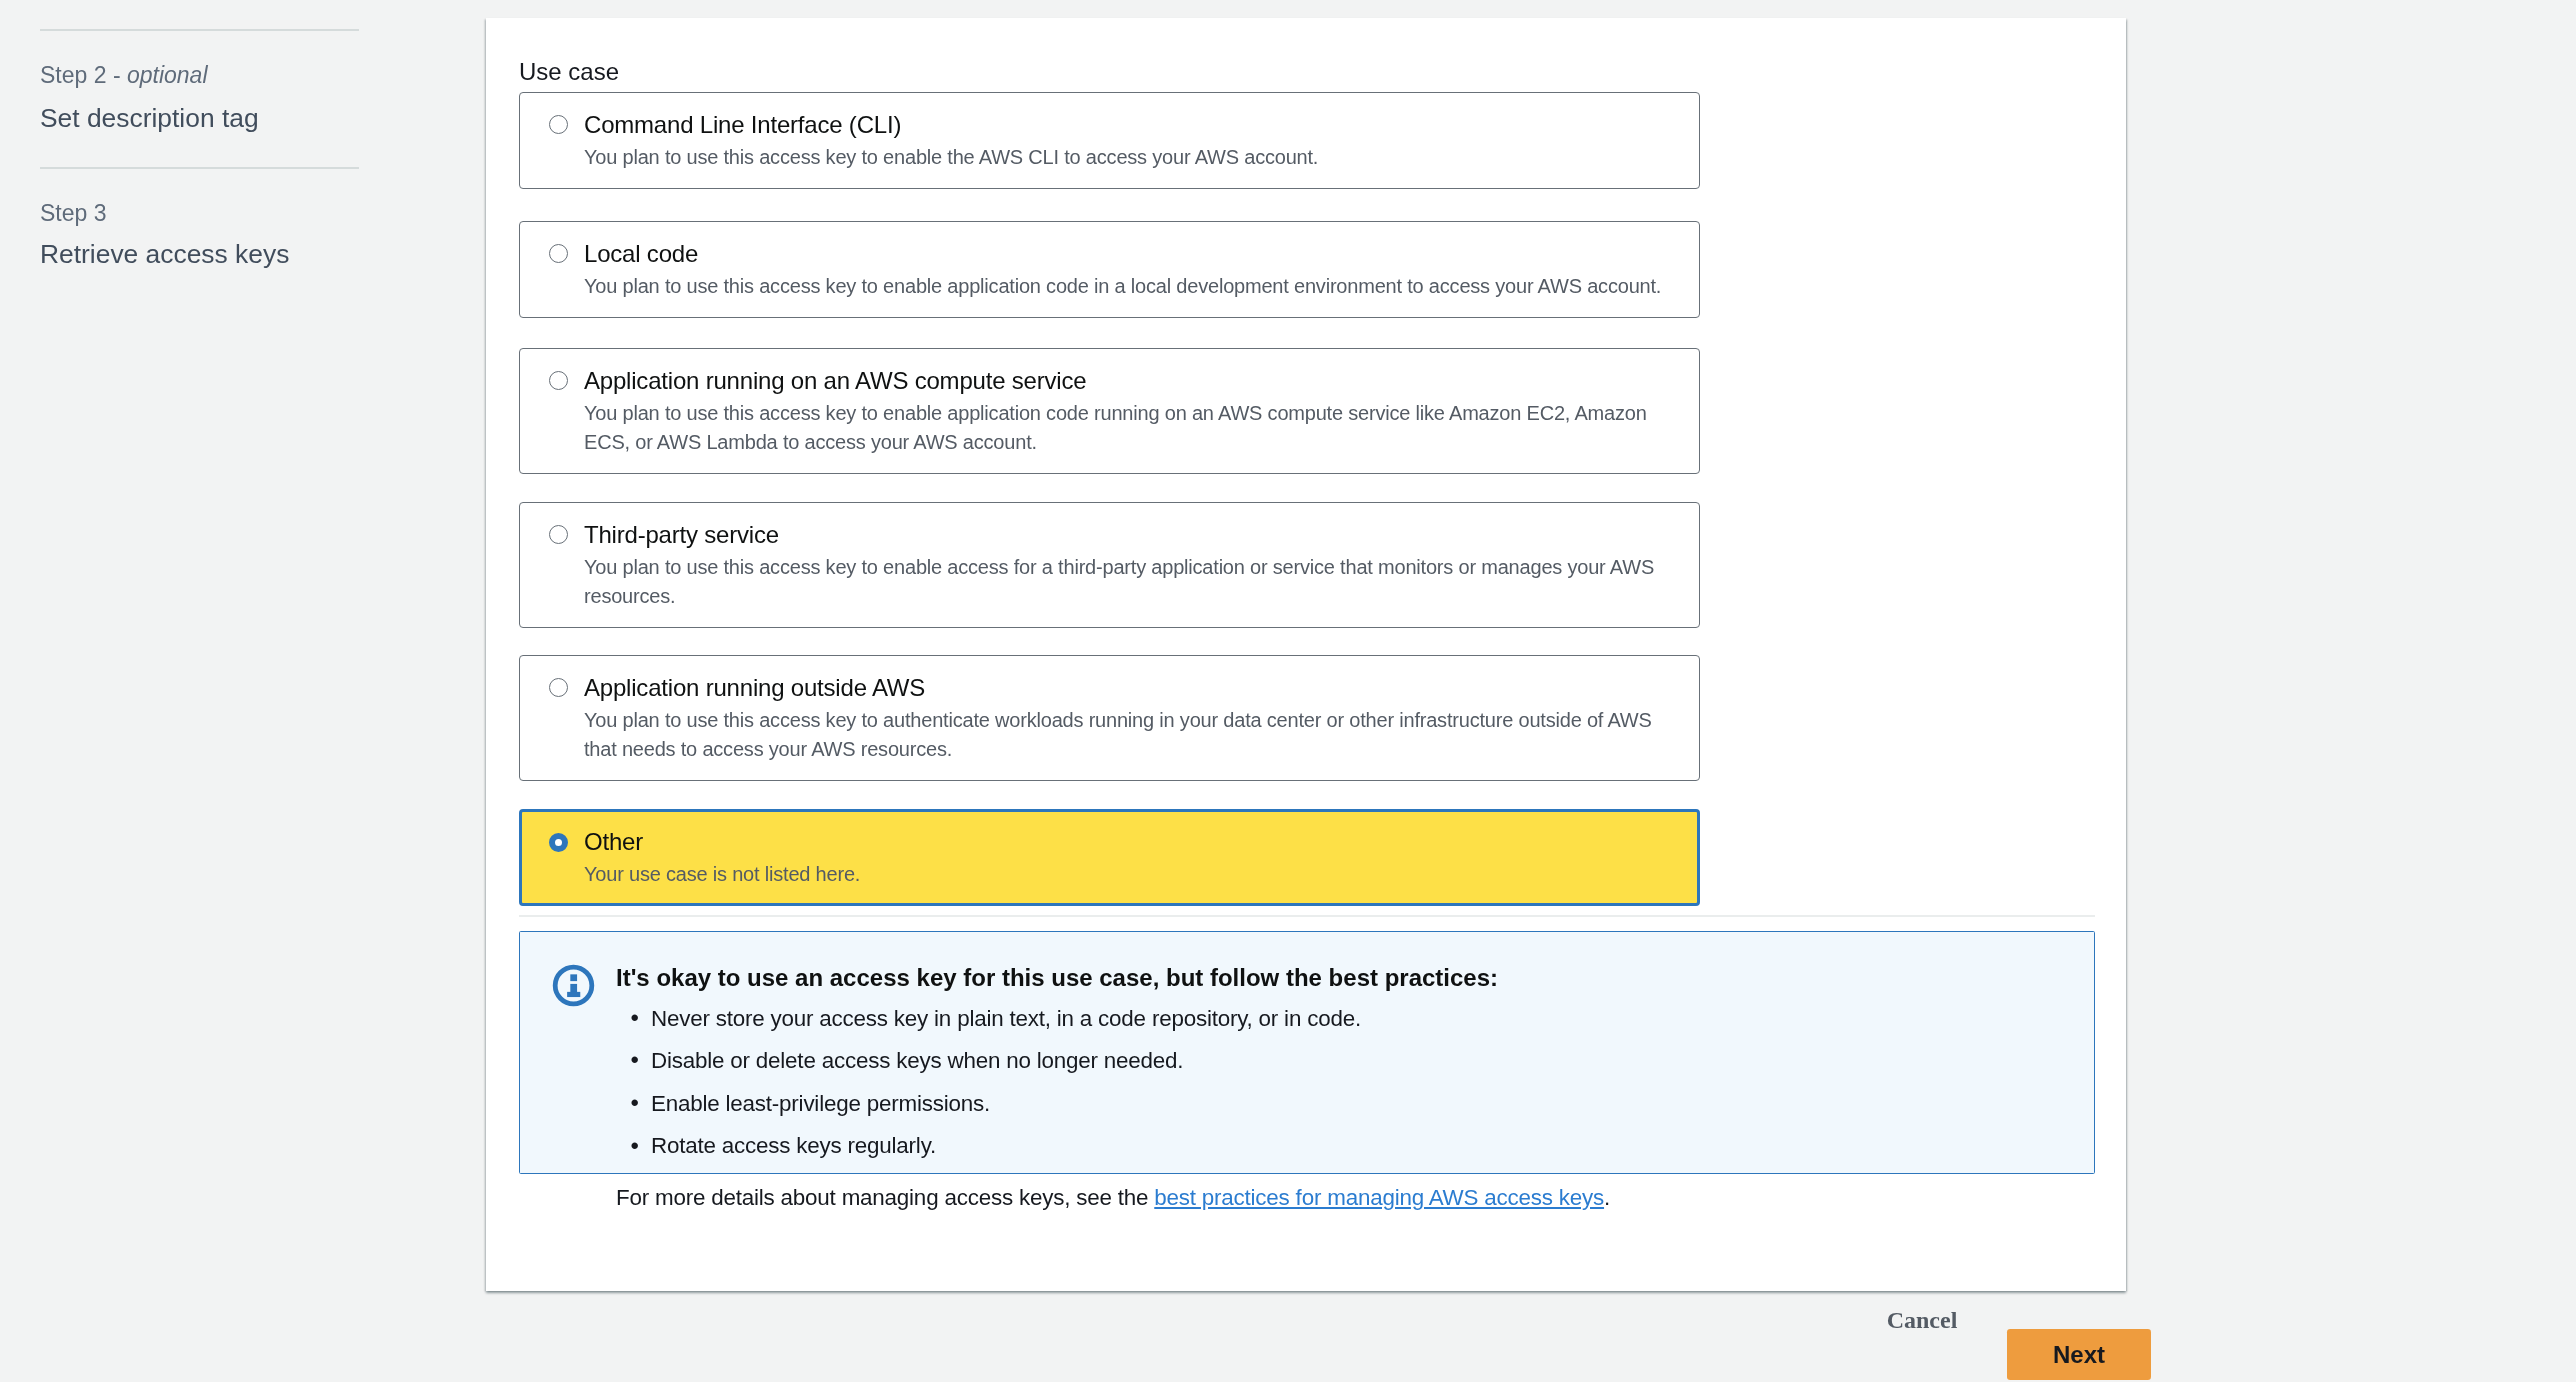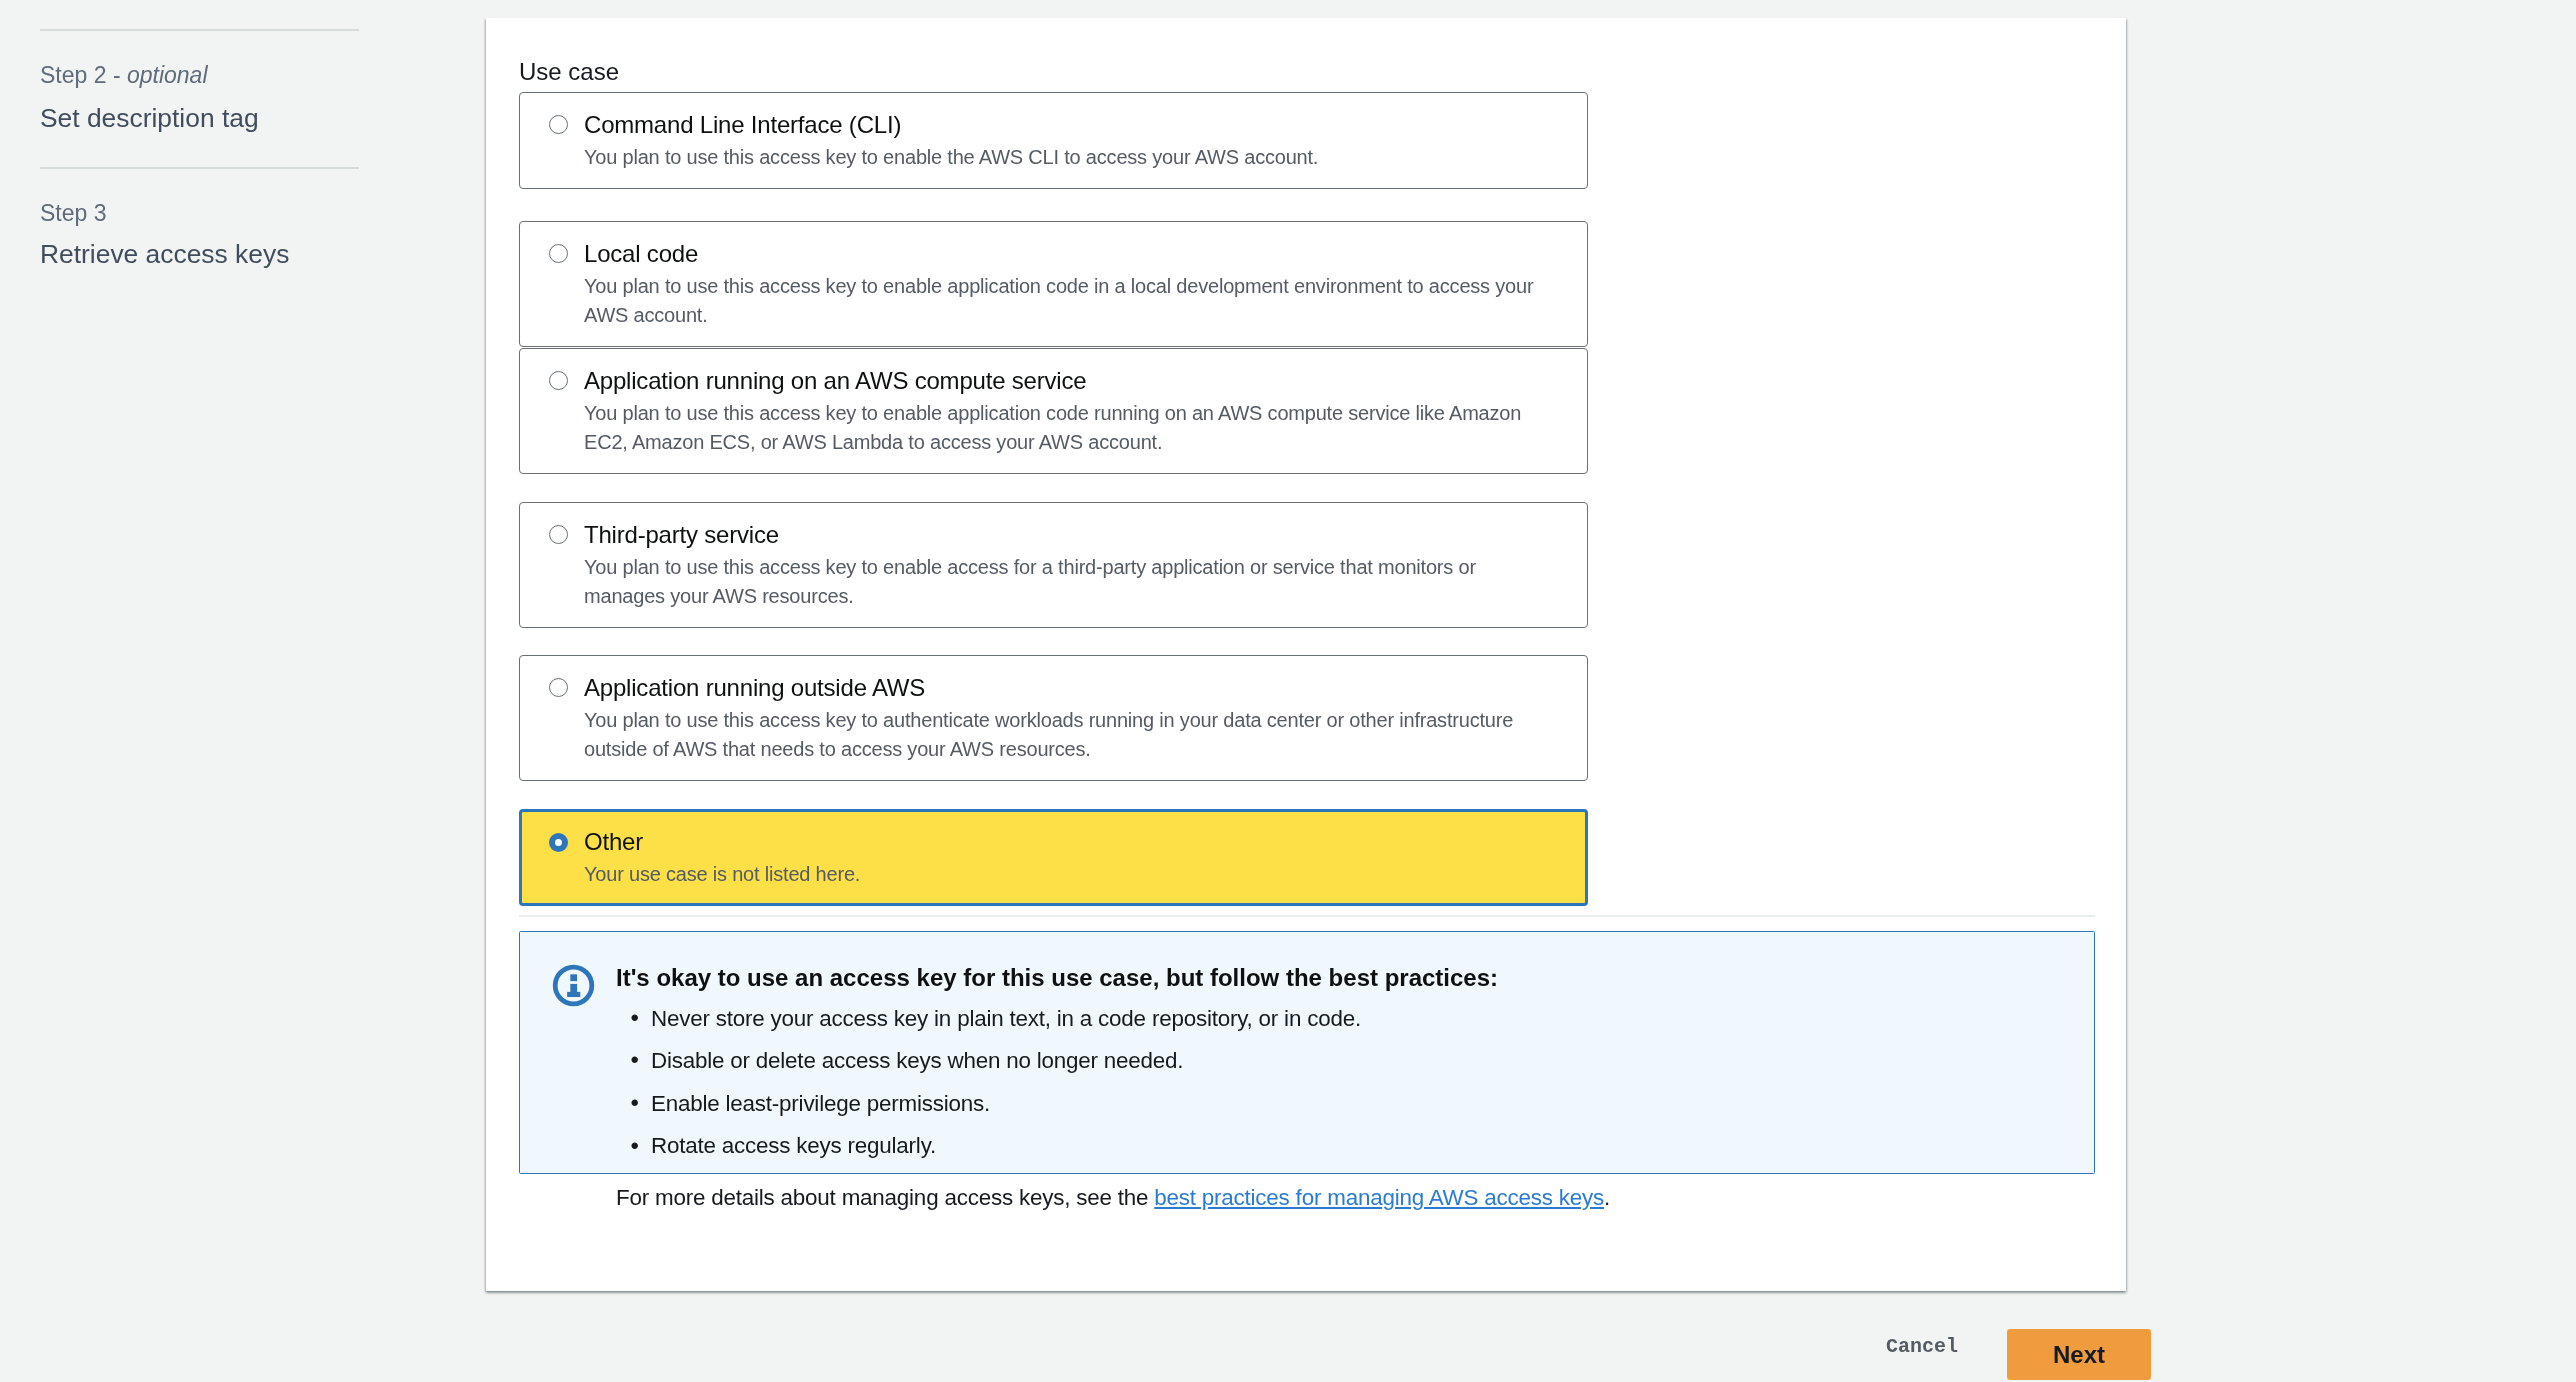--- a/index.html
+++ b/index.html
@@ -25,21 +25,21 @@
     background:#ffffff;
     box-shadow:0 1.6px 2.4px rgba(0,28,36,0.40), 1.6px 0.8px 1.6px rgba(0,28,36,0.12), -1.6px 0.8px 1.6px rgba(0,28,36,0.12);
   }
   .section-label {
     position:absolute; left:33px; top:37px;
     font-size:24px; line-height:34px; font-weight:500; color:#16191f;
   }
 
   
   .tile {
-    position:absolute; left:33px; width:1069px;
+    position:absolute; left:33px; width:1181px;
     background:#ffffff;
     border:1.6px solid #687078; border-radius:4px;
     padding:16px 29px;
     display:flex; align-items:flex-start;
     cursor:pointer;
   }
   .tile.selected { border:3.2px solid #2d76bc; background:#fde047; padding:14.4px 27px; }
   .radio {
     flex:0 0 auto; width:19px; height:19px; margin-top:6.4px;
     border:1.6px solid #687078; border-radius:50%; background:#ffffff;
@@ -64,23 +64,23 @@
   .alert li {
     position:relative; padding-left:35px; margin-bottom:13.6px;
     font-size:22.4px; line-height:29px; color:#16191f; letter-spacing:-0.2px;
   }
   .alert li::before { content:"\2022"; position:absolute; left:14.4px; top:-0.8px; font-size:24px; }
   .alert-footer { margin-top:22.4px; font-size:22.4px; line-height:29px; color:#16191f; letter-spacing:-0.2px; }
   .alert-footer a { color:#2b7cd0; text-decoration:underline; cursor:pointer; }
 
   
   .btn-cancel {
-    position:absolute; left:1878px; top:1332px; width:88px; text-align:center;
-    background:none; border:none; font-family:Liberation Mono, monospace;
-    font-size:20px; line-height:30px; font-weight:700; color:#545b64; cursor:pointer;
+    position:absolute; left:1878px; top:1305px; width:88px; text-align:center;
+    background:none; border:none; font-family:Liberation Serif, serif;
+    font-size:24px; line-height:30px; font-weight:700; color:#545b64; cursor:pointer;
   }
   .btn-next {
     position:absolute; left:2007px; top:1329px; width:144px; height:51px;
     background:#ee9c3e; border:none; border-radius:3.2px;
     font-family:inherit; font-size:24px; font-weight:700; color:#16191f;
     cursor:pointer;
   }
 </style>
 </head>
 <body>

